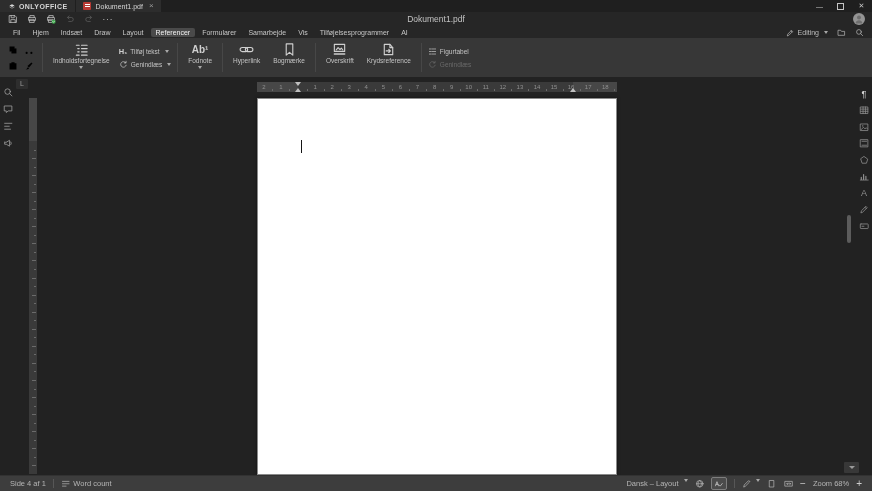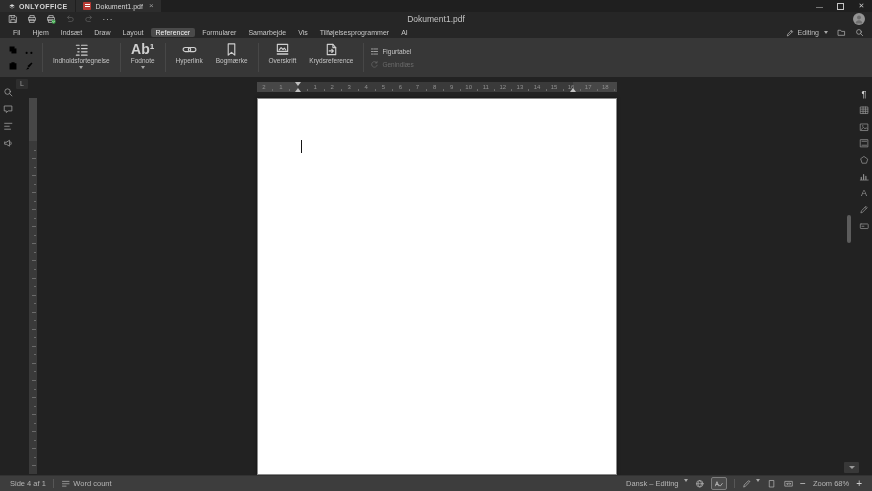--- a/index.html
+++ b/index.html
@@ -44,21 +44,21 @@
 
   
   .ribbon{height:39px;background:#373737;display:flex;align-items:stretch;padding:0 5px;gap:5px}
   .vsep{width:1px;background:#474747;margin:5px 1px;}
   .clip-grid{display:grid;grid-template-columns:15px 15px;grid-template-rows:15px 15px;gap:1px;align-content:center}
   .clip-btn{display:flex;align-items:center;justify-content:center;color:#666}
   .clip-btn svg{width:10px;height:10px}
   .big-btn{display:flex;flex-direction:column;align-items:center;justify-content:flex-start;padding:3px 4px 0;font-size:6.5px;color:#c4c4c4;cursor:pointer}
   .big-btn .ic{height:16px;display:flex;align-items:center;color:#cfcfcf}
   .big-btn .ic svg{width:15px;height:15px}
-  .big-btn .ic.txticon{font-size:14px;font-weight:bold}
+  .big-btn .ic.txticon{font-size:10px;font-weight:bold}
   .big-btn .lbl{line-height:8px;white-space:nowrap}
   .big-btn .caret{margin:1px 0 0}
   .col2{display:flex;flex-direction:column;justify-content:center;gap:4px}
   .small-btn{display:flex;align-items:center;gap:3px;font-size:6.5px;color:#c4c4c4;cursor:pointer}
   .small-btn .ic{color:#cfcfcf}
   .small-btn .ic svg{width:9px;height:9px}
   .small-btn .ic.txticon{font-size:7.5px;font-weight:bold}
   .small-btn.disabled, .small-btn.disabled .ic{color:#6a6a6a}
 
   
@@ -270,20 +270,37 @@
     <div class="big-btn">
       <span class="ic">
           <svg viewBox="0 0 16 16">
             <path d="M2.5 3.5h3M8 3.5h6M4 7h1.5M8 7h6M4 10.5h1.5M8 10.5h6M2.5 14h3M8 14h6"></path>
           </svg>
         </span>
       <span class="lbl">Indholdsfortegnelse</span>
       <span class="caret"></span>
     </div>
 
+    <div class="col2">
+      <div class="small-btn">
+        <span class="ic txticon">H₁</span>
+        <span class="lbl">Tilføj tekst</span>
+        <span class="caret"></span>
+      </div>
+      <div class="small-btn">
+        <span class="ic">
+            <svg viewBox="0 0 16 16">
+              <path d="M12.8 9.3A5 5 0 1 1 12.1 5"></path>
+              <path d="M12.6 2.2v3h-3"></path>
+            </svg>
+          </span>
+        <span class="lbl">Genindlæs</span>
+        <span class="caret"></span>
+      </div>
+    </div>
     <div class="vsep"></div>
 
     <div class="big-btn">
       <span class="ic txticon">Ab¹</span>
       <span class="lbl">Fodnote</span>
       <span class="caret"></span>
     </div>
     <div class="vsep"></div>
 
     <div class="big-btn">
@@ -557,21 +574,21 @@
       <span class="sb-ic">
           <svg viewBox="0 0 16 16">
             <path d="M2.5 4h11M2.5 8h11M2.5 12h6"></path>
           </svg>
         </span>
       <span>Word count</span>
     </div>
 
     <div class="sb-right">
       <div class="sb-group">
-        <span>Dansk – Editing</span>
+        <span>Dansk – Layout</span>
         <span class="caret"></span>
       </div>
       <span class="sb-ic">
           <svg viewBox="0 0 16 16">
             <circle cx="8" cy="8" r="5.5"></circle>
             <path d="M2.5 8h11M8 2.5c-4 3.5-4 7.5 0 11M8 2.5c4 3.5 4 7.5 0 11"></path>
           </svg>
         </span>
       <span class="spell-toggle">
         <span class="sb-ic">

